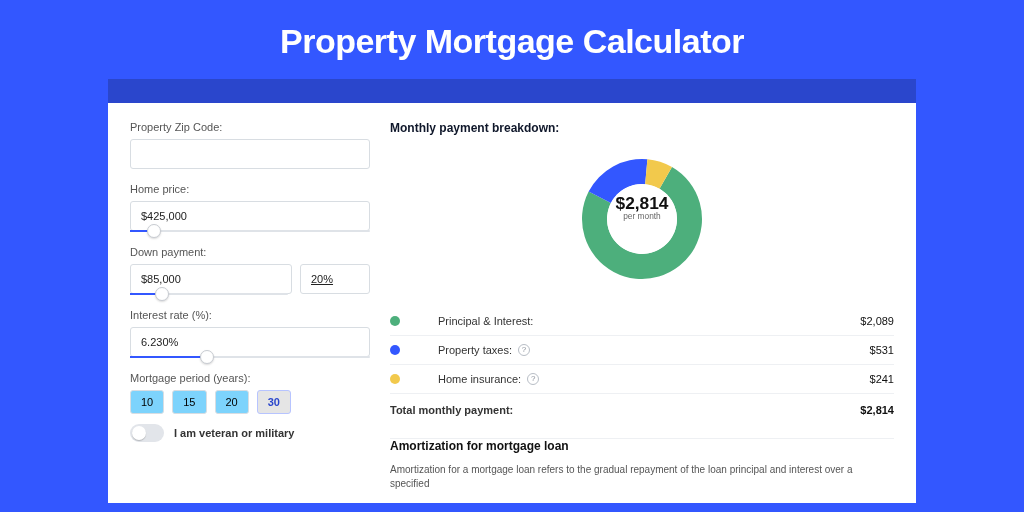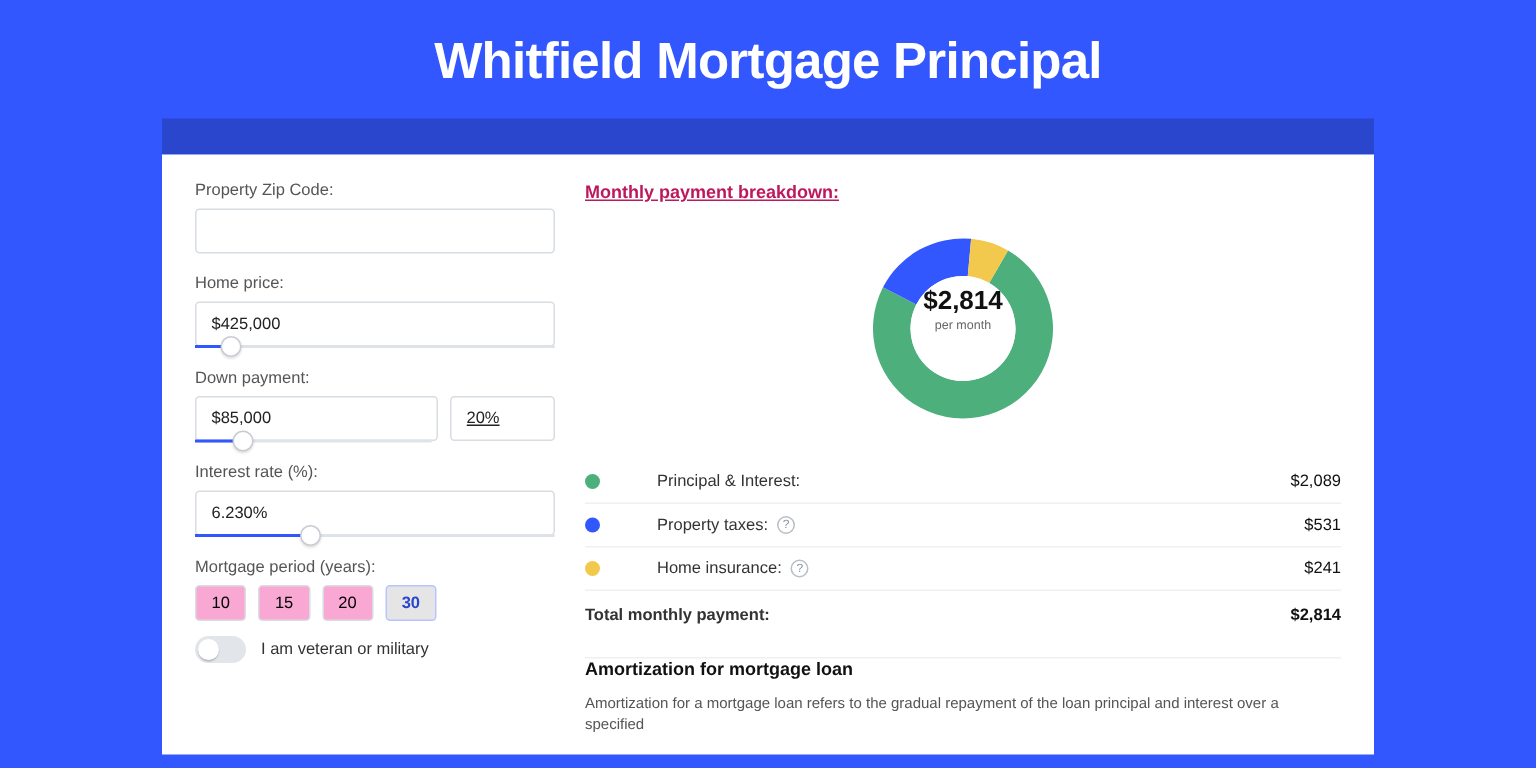--- a/index.html
+++ b/index.html
@@ -72,21 +72,21 @@
     box-shadow: 0 1px 2px rgba(0,0,0,0.15);
   }
 
   .dp-row { display: flex; gap: 8px; }
   .dp-row .text-input:first-child { flex: 1; }
   .dp-row .text-input:last-child { width: 70px; flex: 0 0 70px; text-decoration: underline; }
 
   .period-row { display: flex; gap: 8px; margin-top: 2px; }
   .period-btn {
     border: 1px solid #d8dde2;
-    background: #f9a8d4;
+    background: #7dd3fc;
     font-size: 11px;
     padding: 5px 10px;
     border-radius: 3px;
     cursor: pointer;
   }
   .period-btn.selected {
     background: #e5e5e5;
     border-color: #b7c4ff;
     color: #2a46cc;
     font-weight: 600;
@@ -95,26 +95,25 @@
   .toggle-row { display: flex; align-items: center; gap: 10px; margin-top: 10px; }
   .toggle {
     width: 34px; height: 18px; border-radius: 18px;
     background: #e2e5ea; position: relative;
   }
   .toggle-knob {
     position: absolute; left: 2px; top: 2px;
     width: 14px; height: 14px; border-radius: 50%;
     background: #fff; box-shadow: 0 1px 1px rgba(0,0,0,0.2);
   }
-  .toggle-label { font-size: 11px; color: #333; }
+  .toggle-label { font-size: 11px; color: #333; font-weight: bold; }
 
   .section-heading {
-    font-size: 12px; font-weight: 700; color: #be185d;
+    font-size: 12px; font-weight: 700; color: #0f172a;
     margin-bottom: 14px;
-    text-decoration: underline;
   }
 
   .donut-wrap { display: flex; justify-content: center; margin-bottom: 18px; }
   .donut-inner-text { text-align: center; }
   .donut-amount { font-size: 20px; font-weight: 800; }
   .donut-sub { font-size: 10px; color: #666; }
 
   .legend-row {
     display: flex; align-items: center; font-size: 11px;
     padding: 8px 0; border-bottom: 1px solid #eef0f3; gap: 28px;
@@ -139,21 +138,21 @@
   .amort-block {
     border-top: 1px solid #eef0f3;
     margin-top: 14px;
   }
   .amort-heading { font-size: 12px; font-weight: 700; margin-bottom: 10px; }
   .amort-text { font-size: 10px; color: #555; line-height: 1.4; }
 </style>
 </head>
 <body>
 
-<h1 class="page-title">Whitfield Mortgage Principal</h1>
+<h1 class="page-title">Property Mortgage Calculator</h1>
 <div class="header-bar"></div>
 
 <div class="card">
 
   <div class="left-col">
 
     <div class="field">
       <div class="field-label">Property Zip Code:</div>
       <input class="text-input" value="" style="">
     </div>

